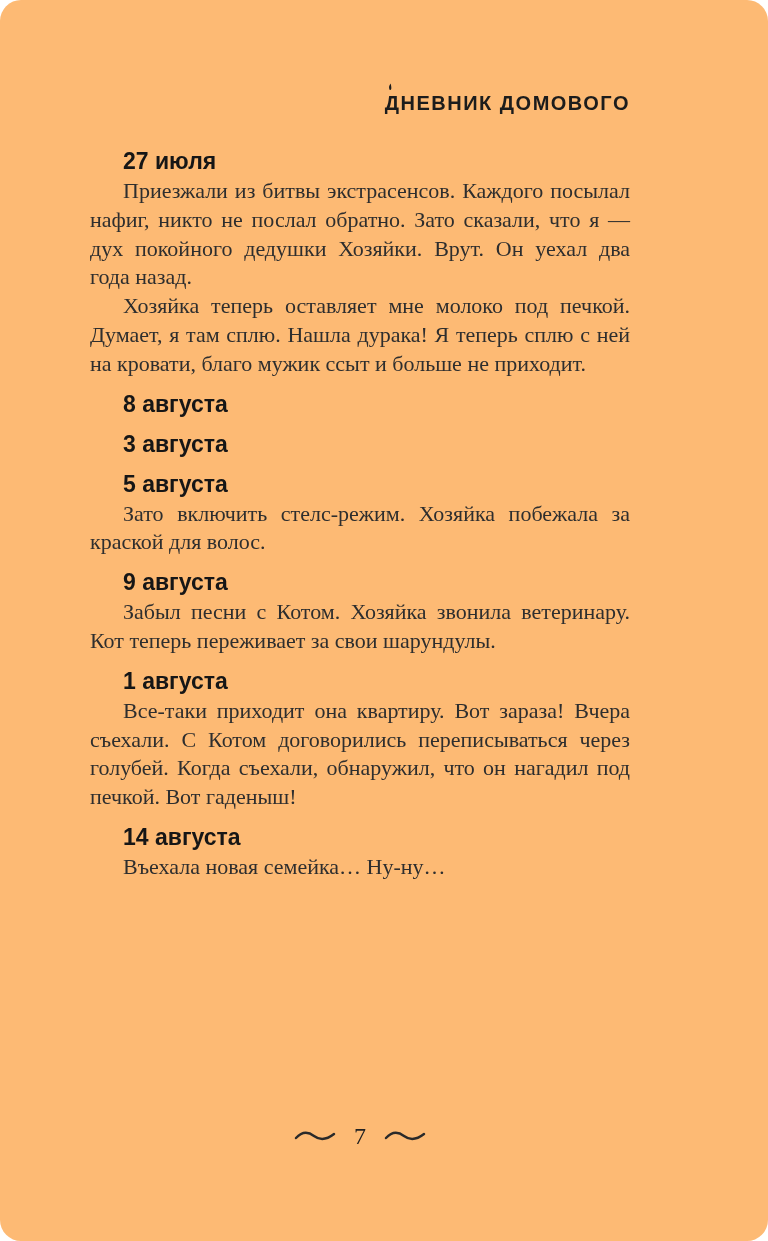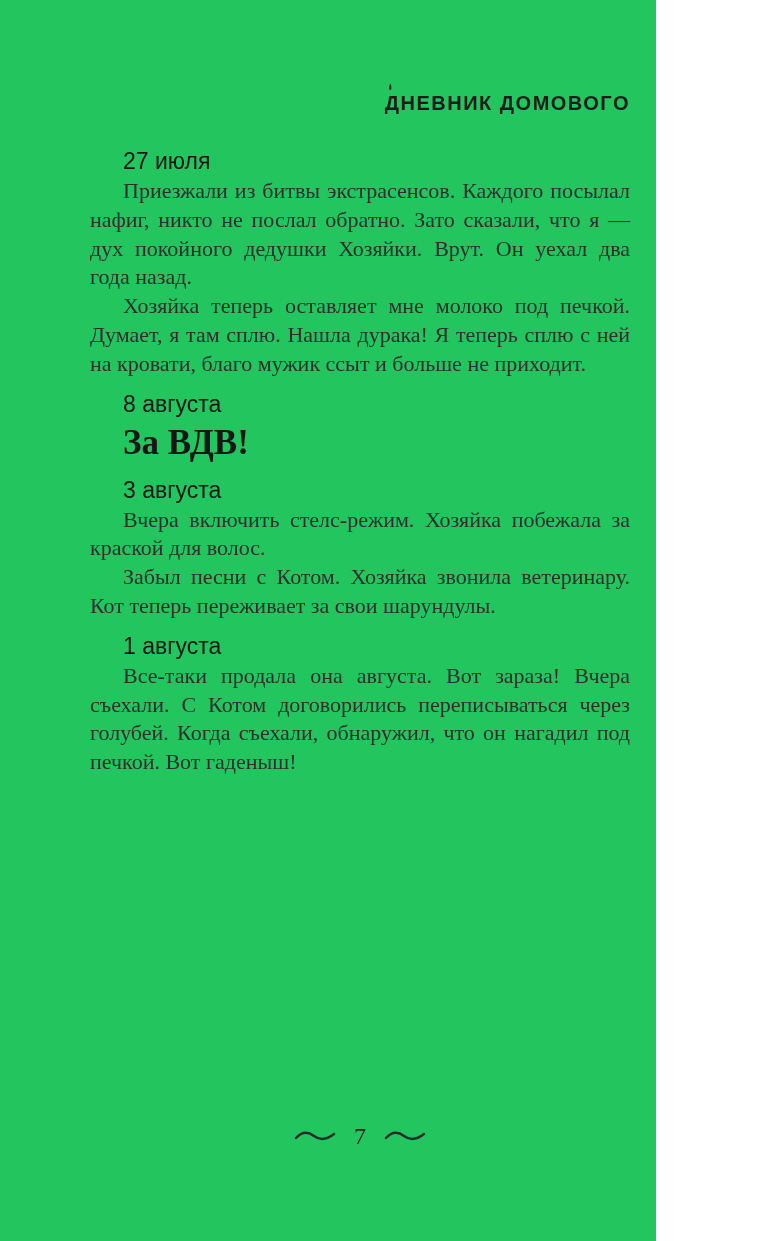--- a/index.html
+++ b/index.html
@@ -2,25 +2,26 @@
 <html lang="ru"><head>
 <meta charset="utf-8">
 <style>
   html, body {
     margin: 0;
     padding: 0;
     background: #ffffff;
   }
   .page {
     position: relative;
-    width: 656px;
+    width: 768px;
     height: 1241px;
-    background: #22c55e;
+    background: #fdba74;
     overflow: hidden;
     font-family: "Liberation Serif", serif;
+    border-radius: 21px;
   }
   .content {
     position: absolute;
     left: 90px;
     top: 0;
     width: 540px;
   }
   
   .running-head {
     margin-top: 92px;
@@ -42,21 +43,21 @@
     left: 1px;
     top: -9px;
     width: 8px;
     height: 10px;
   }
   
   .entry-date {
     margin: 10px 0 1px 0;
     padding-left: 33px;
     font-family: "Liberation Sans", sans-serif;
-    font-weight: 400;
+    font-weight: 700;
     font-size: 23px;
     line-height: 30px;
     color: #161616;
   }
   .entry:first-of-type .entry-date {
     margin-top: 24px;
   }
   .entry-text {
     margin: 0;
     font-size: 22px;
@@ -120,40 +121,45 @@
 
     <section class="entry">
       <p class="entry-text">Хозяйка теперь оставляет мне молоко под печкой. Думает, я там сплю. Нашла дурака! Я теперь сплю с ней на кровати, благо мужик ссыт и больше не приходит.</p>
     </section>
 
     <section class="entry">
     </section>
 
     <section class="entry">
       <h2 class="entry-date">8 августа</h2>
-      <p class="entry-headline">За ВДВ!</p>
     </section>
 
     <section class="entry">
       <h2 class="entry-date">3 августа</h2>
     </section>
 
     <section class="entry">
-      <p class="entry-text">Вчера включить стелс-режим. Хозяйка побежала за краской для волос.</p>
+      <h2 class="entry-date">5 августа</h2>
+      <p class="entry-text">Зато включить стелс-режим. Хозяйка побежала за краской для волос.</p>
     </section>
 
     <section class="entry">
+      <h2 class="entry-date">9 августа</h2>
       <p class="entry-text">Забыл песни с Котом. Хозяйка звонила ветеринару. Кот теперь переживает за свои шарундулы.</p>
     </section>
 
     <section class="entry">
       <h2 class="entry-date">1 августа</h2>
-      <p class="entry-text">Все-таки продала она августа. Вот зараза! Вчера съехали. С Котом договорились переписываться через голубей. Когда съехали, обнаружил, что он нагадил под печкой. Вот гаденыш!</p>
+      <p class="entry-text">Все-таки приходит она квартиру. Вот зараза! Вчера съехали. С Котом договорились переписываться через голубей. Когда съехали, обнаружил, что он нагадил под печкой. Вот гаденыш!</p>
     </section>
 
+    <section class="entry">
+      <h2 class="entry-date">14 августа</h2>
+      <p class="entry-text">Въехала новая семейка… Ну-ну…</p>
+    </section>
 
   </div>
 
   <div class="folio">
     <span class="folio-inner">
       <svg class="wave" viewBox="0 0 42 14" aria-hidden="true">
         <path d="M2 9 C8 2.5 14 2.5 20 7 C26 11.5 33 10.5 40 5" fill="none" stroke="#2a2a2a" stroke-width="2.4" stroke-linecap="round"></path>
       </svg>
       <span class="page-number">7</span>
       <svg class="wave" viewBox="0 0 42 14" aria-hidden="true">

